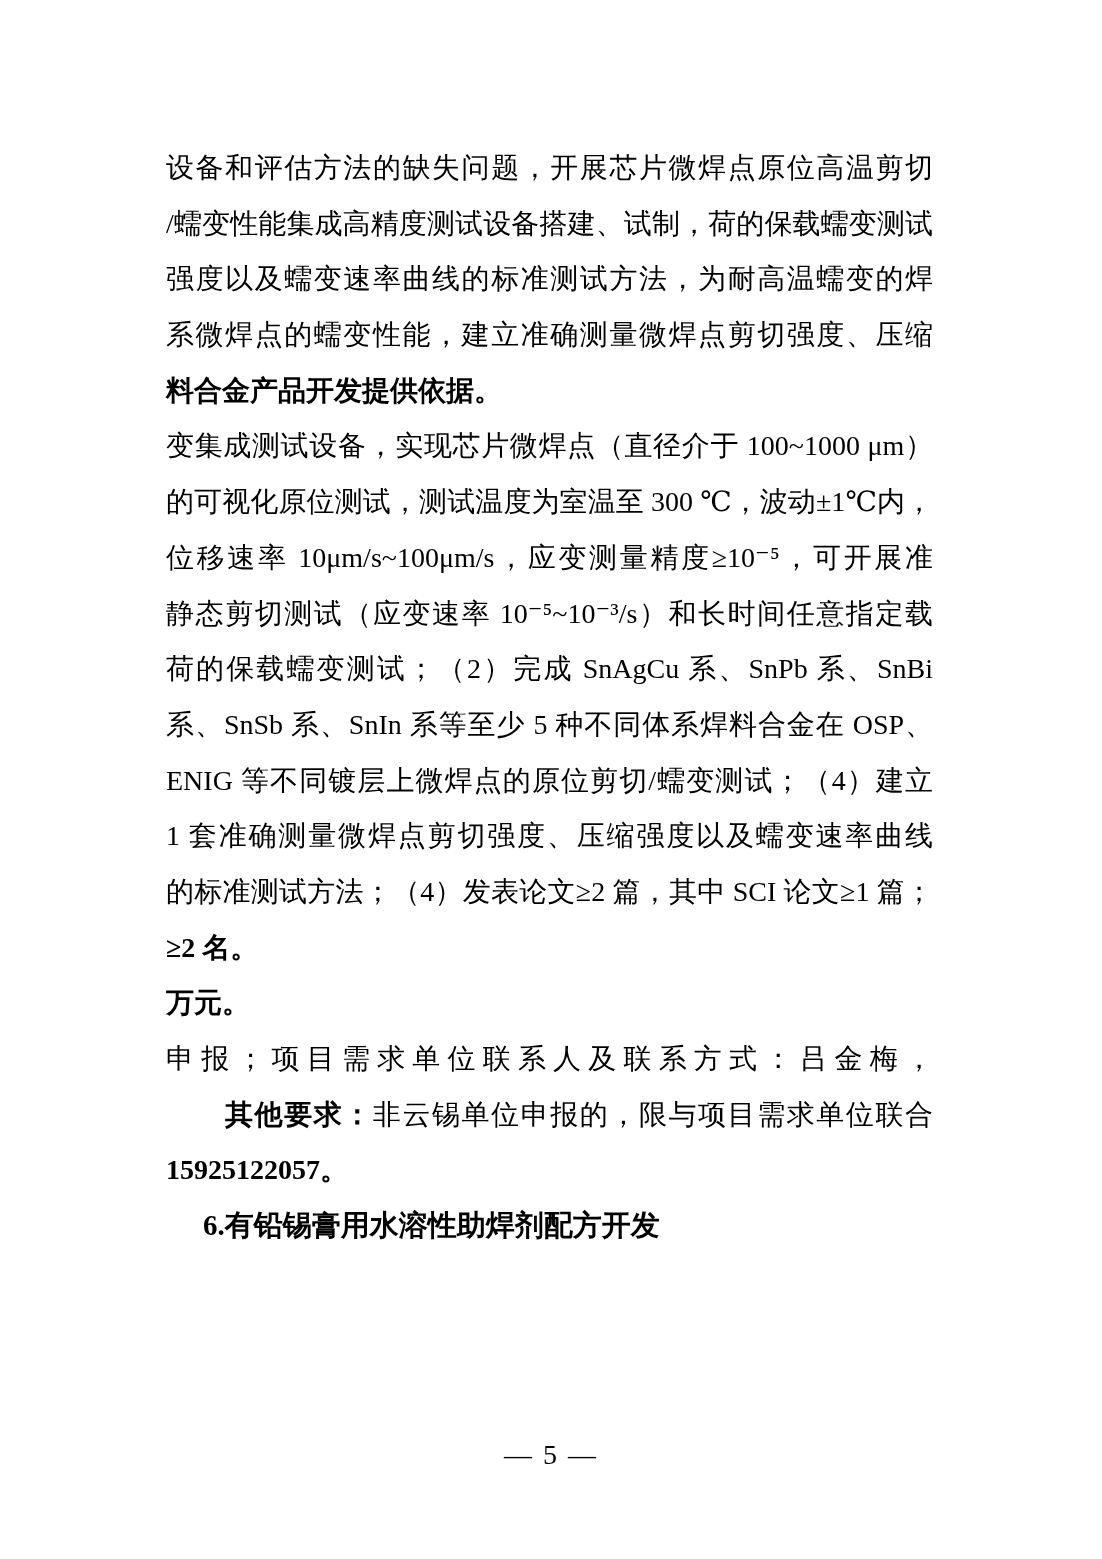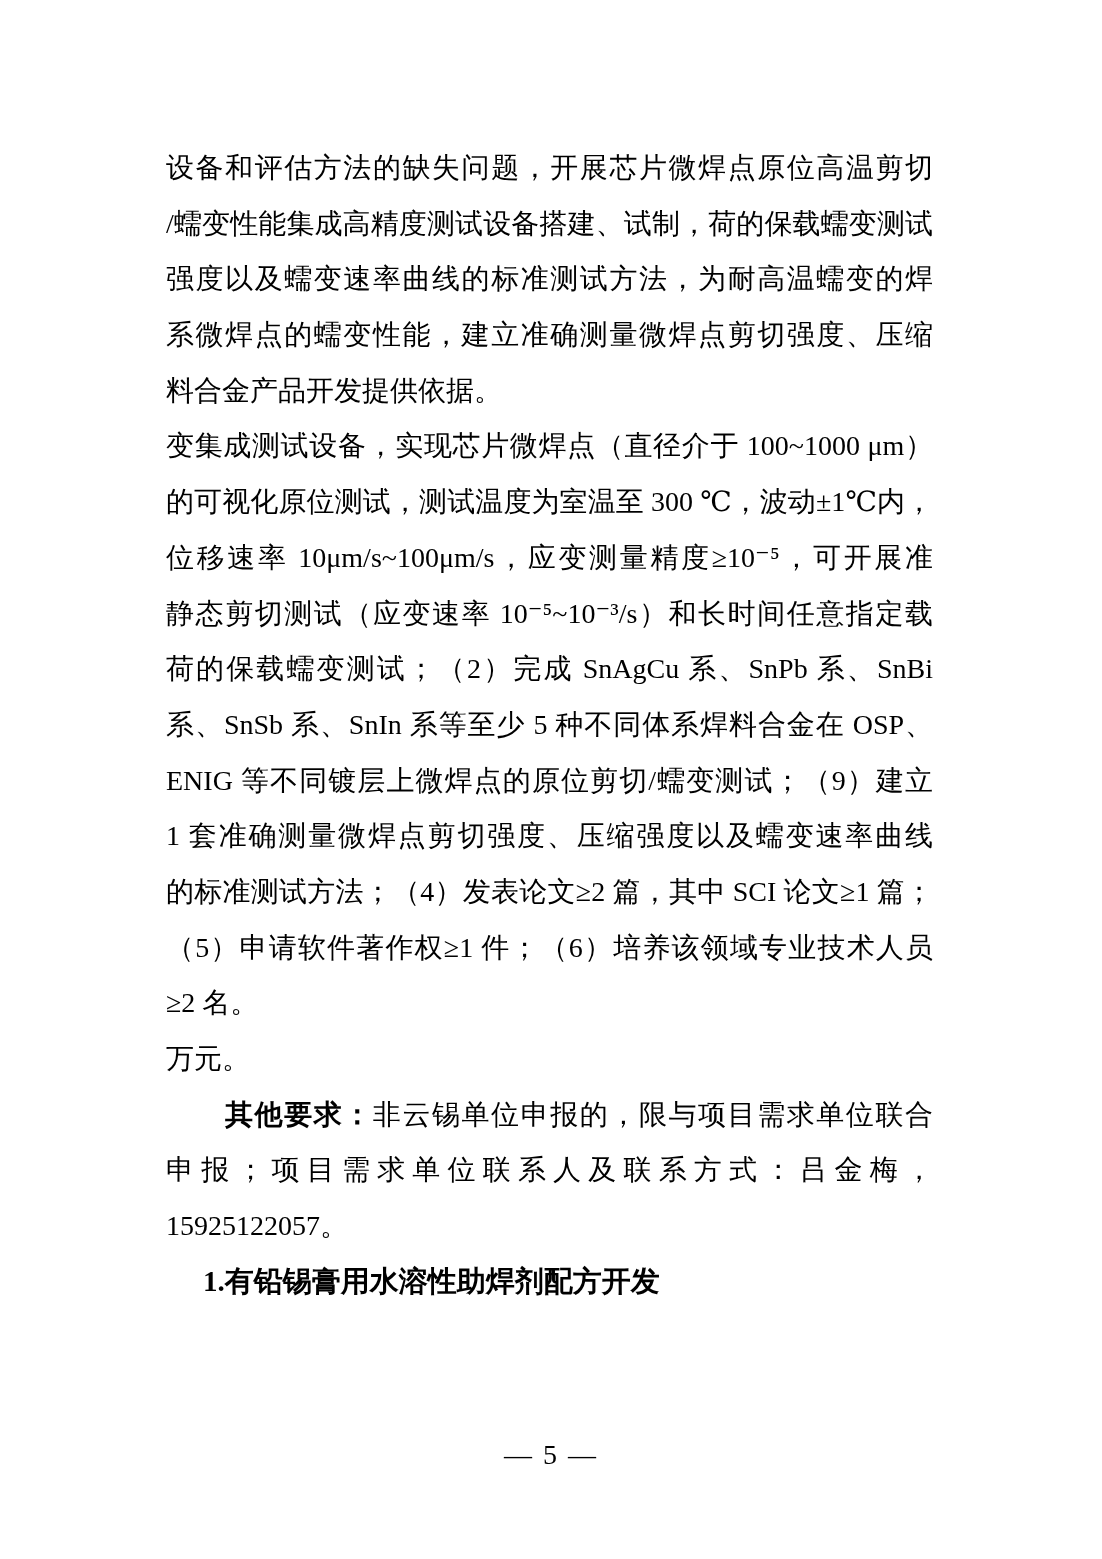--- a/index.html
+++ b/index.html
@@ -21,21 +21,21 @@
   }
   .line {
     height: 55.7px;
     line-height: 55.7px;
     font-size: 28px;
     text-align: justify;
     text-align-last: justify;
     white-space: normal;
     overflow: visible;
   }
-  .line.left { text-align-last: left; }
+  .line.left { text-align-last: left; font-weight: bold; }
   .line.indent { text-indent: 59px; }
   .line.heading {
     font-weight: bold;
     text-indent: 37px;
     font-size: 29px;
     text-align-last: left;
   }
   .line strong { font-weight: bold; }
   .footer {
     position: absolute;
@@ -57,25 +57,24 @@
       <div class="line"><span>/蠕变性能集成高精度测试设备搭建、试制，荷的保载蠕变测试</span></div>
       <div class="line"><span>强度以及蠕变速率曲线的标准测试方法，为耐高温蠕变的焊</span></div>
       <div class="line"><span>系微焊点的蠕变性能，建立准确测量微焊点剪切强度、压缩</span></div>
       <div class="line left"><span>料合金产品开发提供依据。</span></div>
       <div class="line"><span>变集成测试设备，实现芯片微焊点（直径介于 100~1000 μm）</span></div>
       <div class="line"><span>的可视化原位测试，测试温度为室温至 300 ℃，波动±1℃内，</span></div>
       <div class="line"><span>位移速率 10μm/s~100μm/s，应变测量精度≥10⁻⁵，可开展准</span></div>
       <div class="line"><span>静态剪切测试（应变速率 10⁻⁵~10⁻³/s）和长时间任意指定载</span></div>
       <div class="line"><span>荷的保载蠕变测试；（2）完成 SnAgCu 系、SnPb 系、SnBi</span></div>
       <div class="line"><span>系、SnSb 系、SnIn 系等至少 5 种不同体系焊料合金在 OSP、</span></div>
-      <div class="line"><span>ENIG 等不同镀层上微焊点的原位剪切/蠕变测试；（9）建立</span></div>
+      <div class="line"><span>ENIG 等不同镀层上微焊点的原位剪切/蠕变测试；（4）建立</span></div>
       <div class="line"><span>1 套准确测量微焊点剪切强度、压缩强度以及蠕变速率曲线</span></div>
       <div class="line"><span>的标准测试方法；（4）发表论文≥2 篇，其中 SCI 论文≥1 篇；</span></div>
-      <div class="line"><span>（5）申请软件著作权≥1 件；（6）培养该领域专业技术人员</span></div>
       <div class="line left"><span>≥2 名。</span></div>
       <div class="line left"><span>万元。</span></div>
+      <div class="line"><span>申报；项目需求单位联系人及联系方式：吕金梅，</span></div>
       <div class="line indent"><strong>其他要求：</strong><span>非云锡单位申报的，限与项目需求单位联合</span></div>
-      <div class="line"><span>申报；项目需求单位联系人及联系方式：吕金梅，</span></div>
       <div class="line left"><span>15925122057。</span></div>
-      <div class="line left heading"><strong>1.有铅锡膏用水溶性助焊剂配方开发</strong></div>
+      <div class="line left heading"><strong>6.有铅锡膏用水溶性助焊剂配方开发</strong></div>
     </div>
   <div class="footer">— 5 —</div>
 </div>
 
 </body></html>

